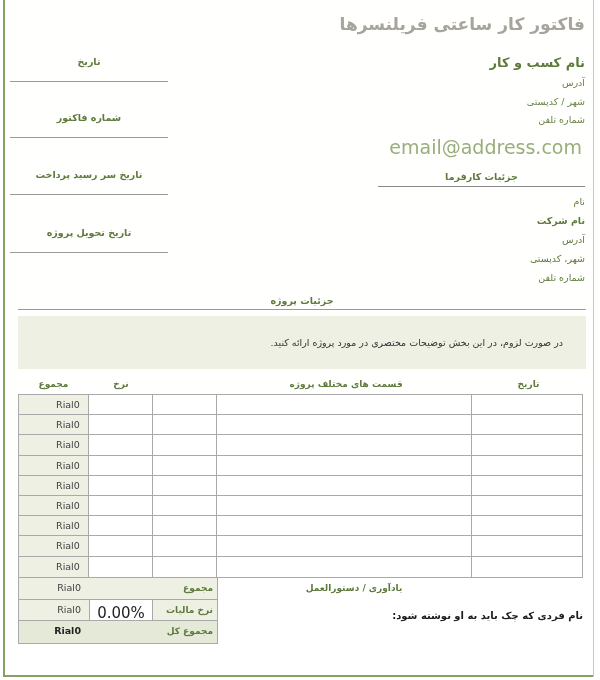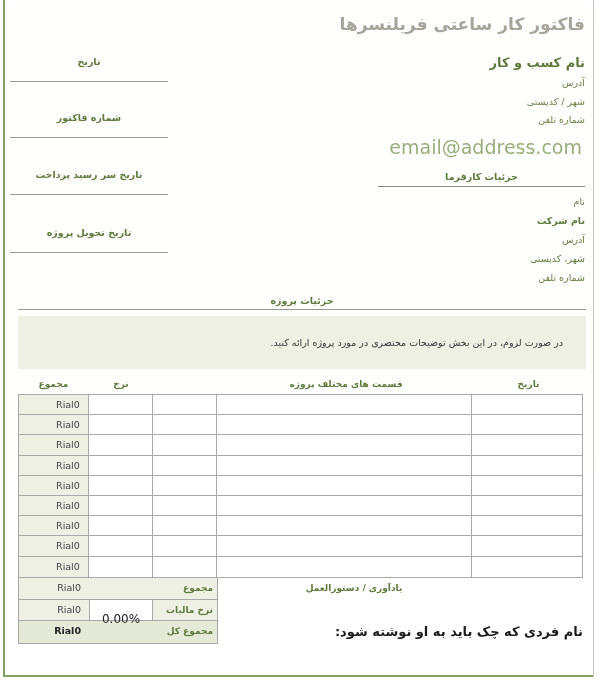--- a/index.html
+++ b/index.html
@@ -66,26 +66,26 @@
   .c-hours { width:65px; background:#fff; }
   .c-parts { width:256px; background:#fff; }
   .c-date  { width:110px; background:#fff; }
 
   
   .tfoot { position:absolute; left:18px; top:577px; width:200px; border:1px solid #a9a9a9; direction:ltr; }
   .frow  { display:flex; height:21.6px; background:#edf0e3; border-bottom:1px solid #a9a9a9; }
   .frow:last-child { border-bottom:none; background:#e5e9d8; }
   .f-value { width:70px; font-size:9.5px; color:#404040; text-align:right; padding:4px 8px 0 0; }
   .f-mid   { width:64px; }
-  .f-mid.tax-cell { background:#fff; border-left:1px solid #a9a9a9; border-right:1px solid #a9a9a9; text-align:center; font-size:12px; color:#222; padding-top:12px; }
+  .f-mid.tax-cell { background:#fff; border-left:1px solid #a9a9a9; border-right:1px solid #a9a9a9; text-align:center; font-size:15px; color:#222; padding-top:4px; }
   .f-label { flex:1; font-size:9px; font-weight:bold; color:#5f7a3d; text-align:right; padding:5px 4px 0 0; }
   .frow.grand .f-value { font-weight:bold; color:#222; }
 
   .reminder   { position:absolute; left:218px; top:583px; width:256px; text-align:center; font-size:9px; font-weight:bold; color:#5f7a3d;margin-left:8px; }
-  .check-name { position:absolute; right:17px; top:610px; font-size:13px; font-weight:bold; color:#1c1c1c;margin-top:14px; }
+  .check-name { position:absolute; right:17px; top:610px; font-size:10px; font-weight:bold; color:#1c1c1c; }
 </style>
 </head>
 <body>
 
 <div class="page">
   <div class="border-left"></div>
   <div class="border-bottom"></div>
   <div class="border-right"></div>
 
   <div class="title fa">فاکتور کار ساعتی فریلنسرها</div>

